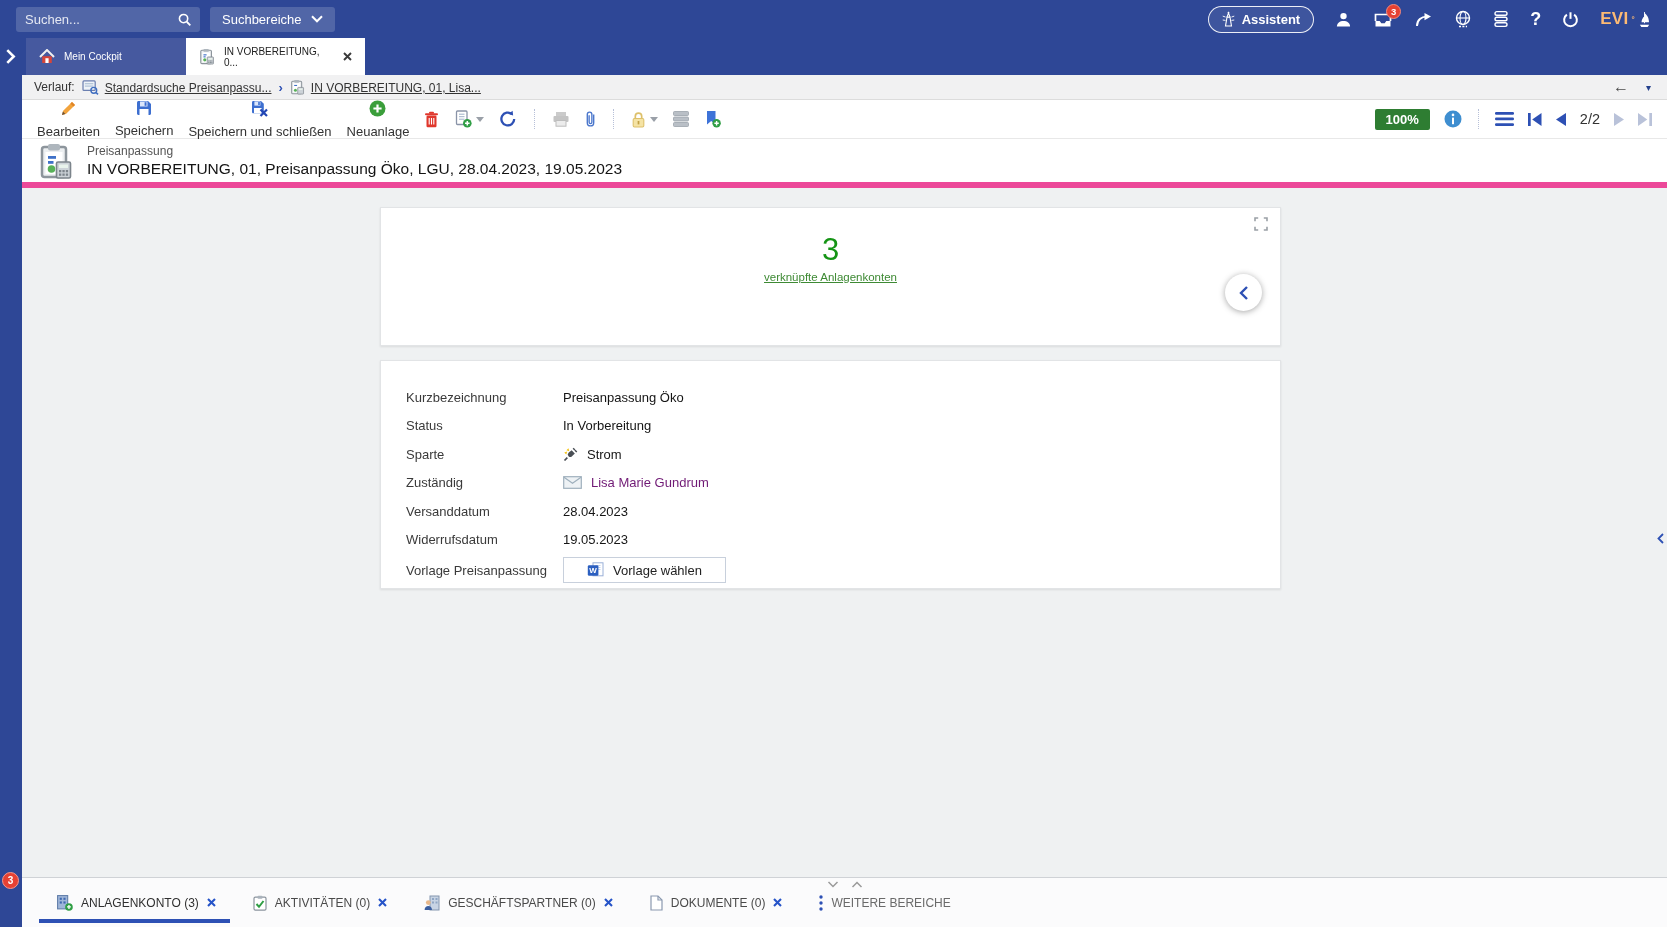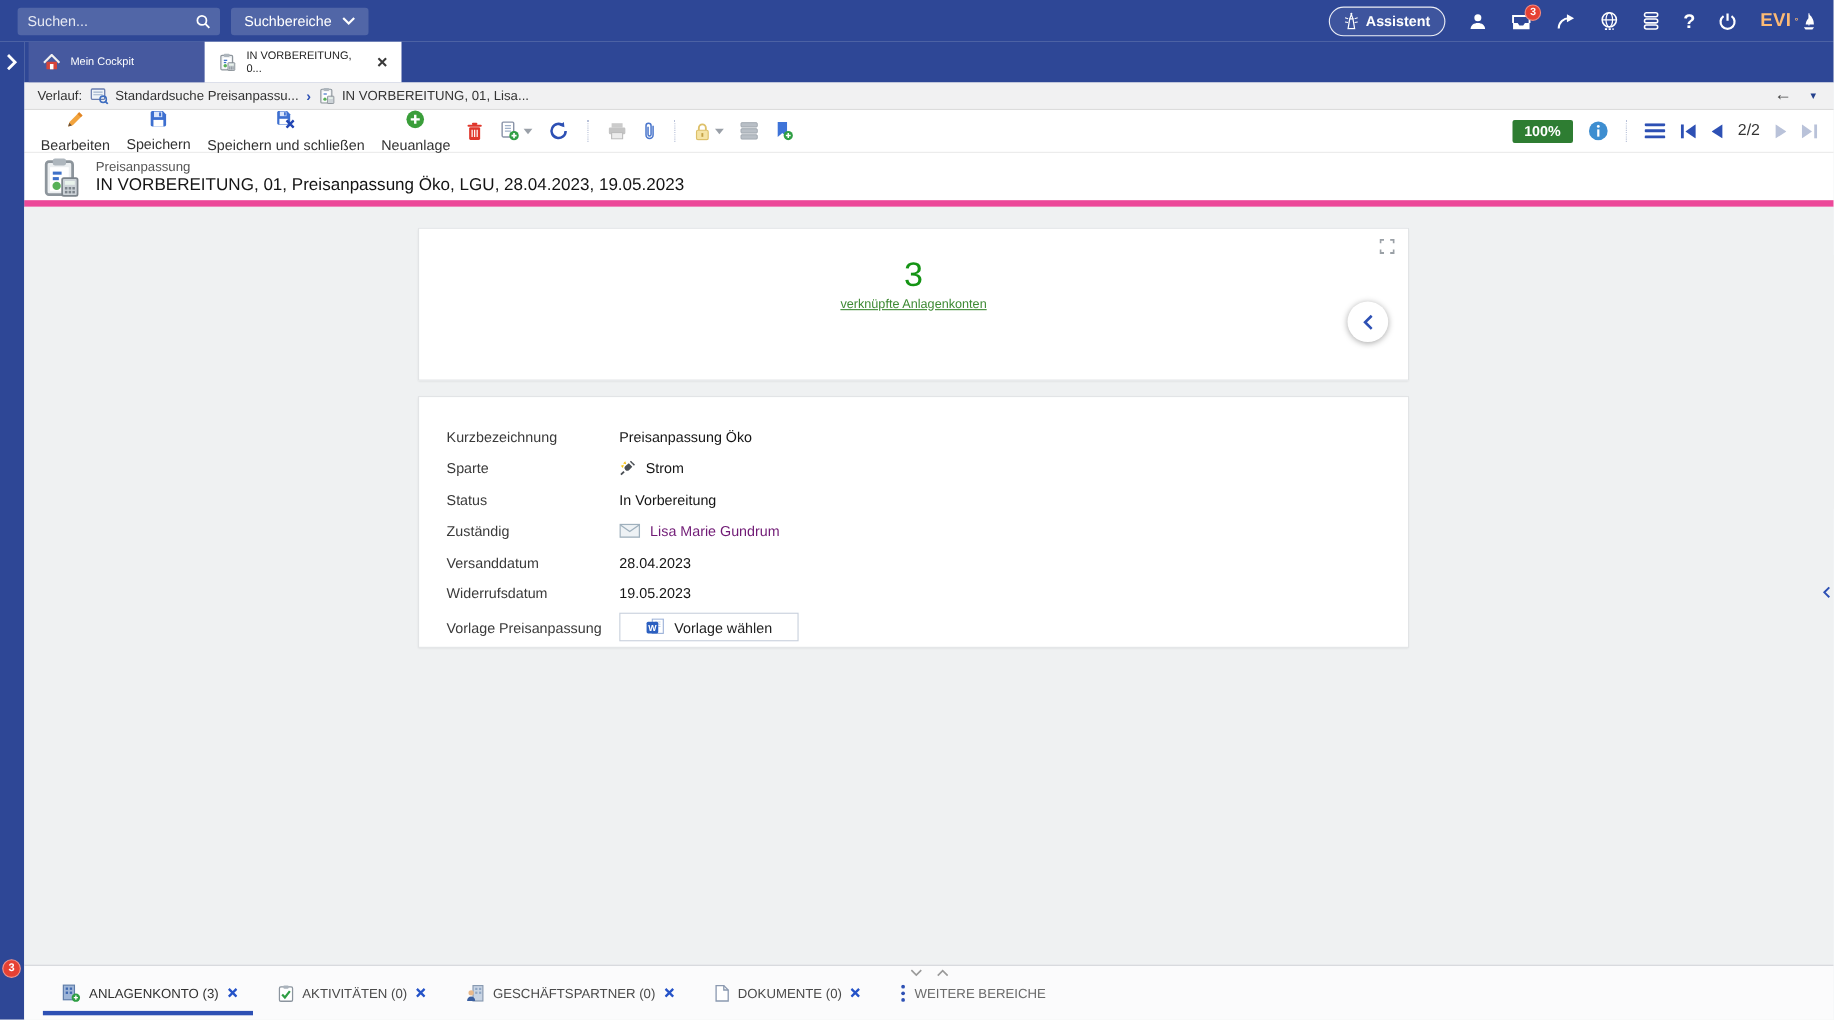--- a/index.html
+++ b/index.html
@@ -31,21 +31,21 @@
 
   
   .tabbar { height:37px; background:#2e4796; display:flex; align-items:stretch; padding-left:4px; flex:none; }
   .tab { display:flex; align-items:center; gap:9px; padding:0 13px; font-size:10px; cursor:pointer; }
   .tab-cockpit { width:160px; background:#46599f; color:#fff; }
   .tab-active { width:179px; background:#fff; color:#222; }
   .tab-close { margin-left:auto; cursor:pointer; }
 
   
   .crumbbar { height:25px; background:#f1f1f2; border-bottom:1px solid #dcdcdc; display:flex; align-items:center; gap:7px; padding:0 16px 0 12px; font-size:12px; color:#333; flex:none; }
-  .crumb-item { display:flex; align-items:center; gap:6px; cursor:pointer; }
+  .crumb-item { display:flex; align-items:flex-end; gap:6px; cursor:pointer;text-decoration:underline; }
   .crumb-sep { color:#2d50b4; font-weight:bold; font-size:13px; }
   .crumb-right { margin-left:auto; display:flex; align-items:center; gap:17px; }
   .back-arrow { font-size:16px; color:#4a4a4a; cursor:pointer; line-height:1; }
   .caret-down-dark { color:#24408c; font-size:10px; cursor:pointer; }
 
   
   .toolbar { height:39px; background:#fff; border-bottom:1px solid #e8e8e8; display:flex; align-items:center; gap:15px; padding:0 15px; font-size:13px; color:#333; flex:none; }
   .tb-btn { display:flex; align-items:center; gap:7px; cursor:pointer; white-space:nowrap;flex-direction:column; }
   .tb-sep { width:1px; height:20px; border-left:1px dotted #b7c0d8; margin:0 2px; }
   .combo { display:flex; align-items:center; gap:4px; cursor:pointer; }
@@ -470,36 +470,36 @@
               </span>
             </span>
           </div>
 
           <div class="card form-card">
             <div class="frow">
               <span class="flabel">Kurzbezeichnung</span>
               <span class="fvalue">Preisanpassung Öko</span>
             </div>
             <div class="frow">
+              <span class="flabel">Status</span>
+              <span class="fvalue">In Vorbereitung</span>
+            </div>
+            <div class="frow">
               <span class="flabel">Sparte</span>
               <span class="fvalue">
                 <span class="ic">
                   <svg width="15" height="15" viewBox="0 0 16 16">
                       <path d="M9.2 3.4l3.4 3.4-3 3a2.6 2.6 0 0 1-3.7-3.7z" fill="#4a4f55"></path>
                       <path d="M10.8 1.4l1.9 1.9M12.8 3.4l1.9 1.9" stroke="#4a4f55" stroke-width="1.5"></path>
                       <path d="M4.6 11.4L1.6 14.4" stroke="#4a4f55" stroke-width="1.8"></path>
                       <path d="M1.4 5.8l3-.9-.9 3zM5.8 1.4l.9 3-3-.9z" fill="#f5c211"></path>
                     </svg>
                 </span>
                 <span>Strom</span>
               </span>
-            </div>
-            <div class="frow">
-              <span class="flabel">Status</span>
-              <span class="fvalue">In Vorbereitung</span>
             </div>
             <div class="frow">
               <span class="flabel">Zuständig</span>
               <span class="fvalue">
                 <span class="ic">
                   <svg width="19" height="13" viewBox="0 0 19 13">
                       <rect x="0.7" y="0.7" width="17.6" height="11.6" fill="#eef2f5" stroke="#9fb0bd" stroke-width="1.2"></rect>
                       <path d="M1 1.2l8.5 6 8.5-6" fill="none" stroke="#9fb0bd" stroke-width="1.2"></path>
                     </svg>
                 </span>

